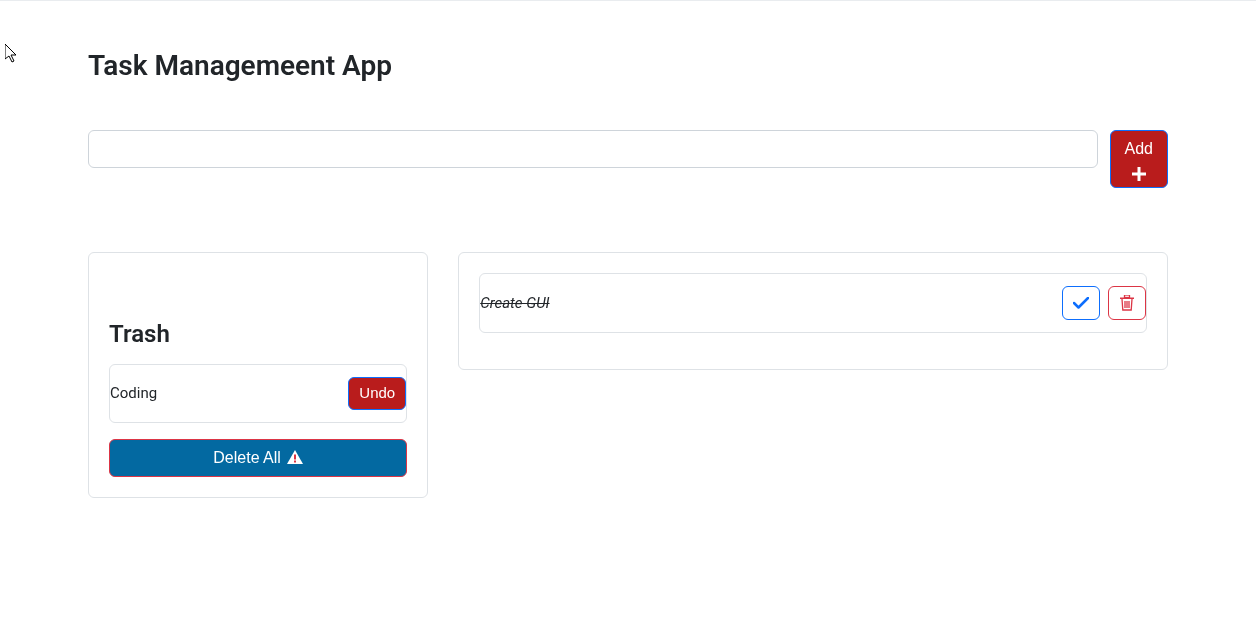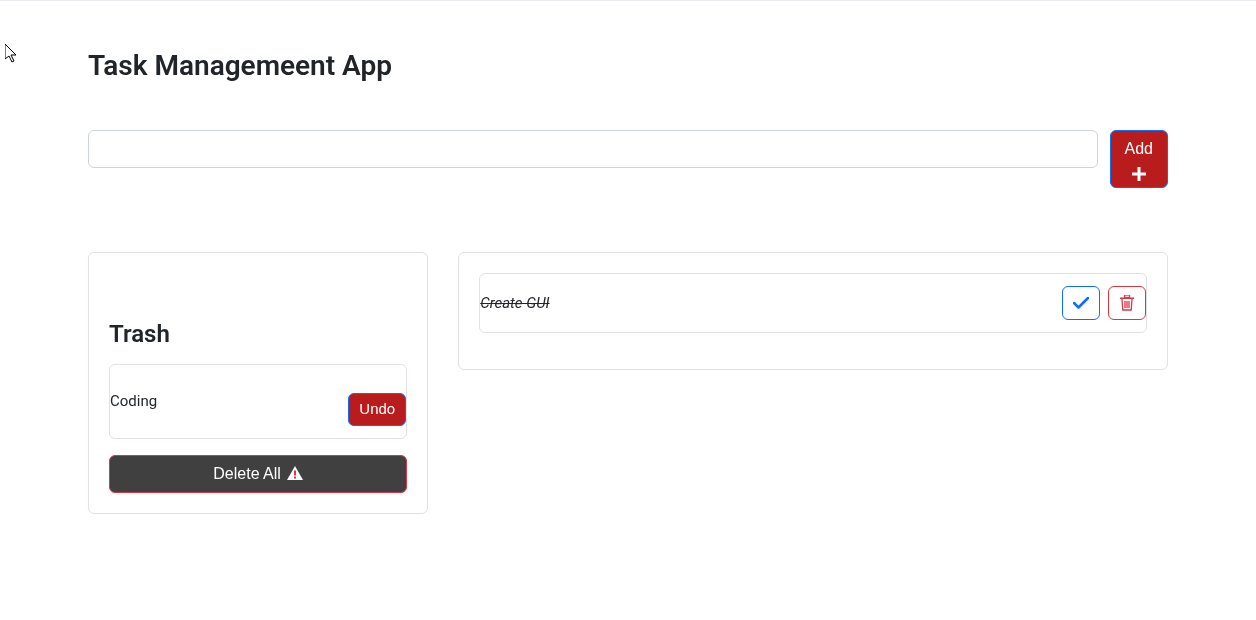--- a/index.html
+++ b/index.html
@@ -48,38 +48,37 @@
       gap: 6px;
       line-height: 1.5;
     }
     .btn-primary {
       background: #b91c1c;
       color: #fff;
       border-color: #0d6efd;
       flex-direction: column;
     }
     .btn-danger {
-      background: #404040;
+      background: #0369a1;
       color: #fff;
       border-color: #dc3545;
     }
     .btn-outline-primary {
       background: #fff;
       color: #0d6efd;
       border-color: #0d6efd;
     }
     .btn-outline-danger {
       background: #fff;
       color: #dc3545;
       border-color: #dc3545;
     }
     .btn-sm {
       padding: 4px 10px;
       font-size: 15px;
-      margin-top: 16px;
     }
     .btn-icon {
       padding: 6px 10px;
       min-width: 38px;
       height: 34px;
     }
     .row {
       display: flex;
       margin-top: 64px;
       gap: 30px;

